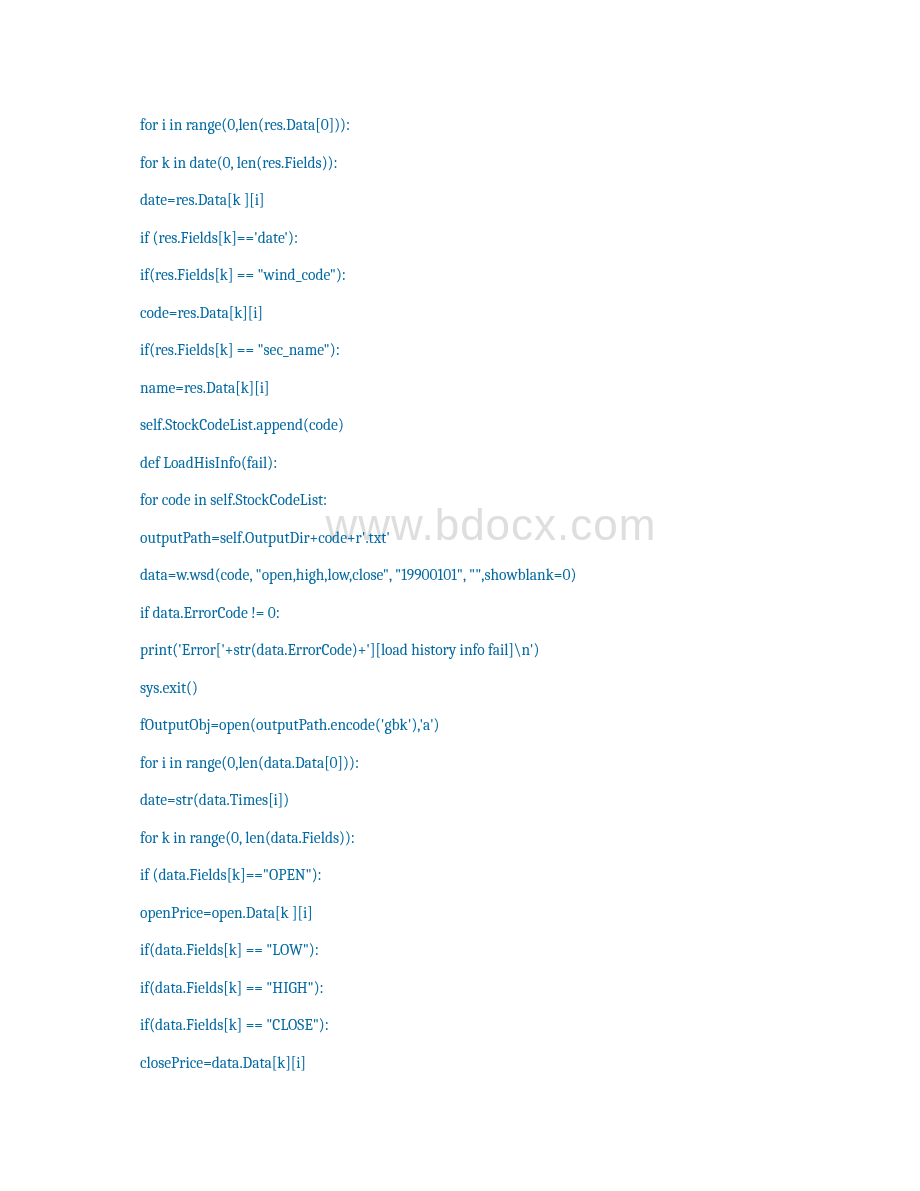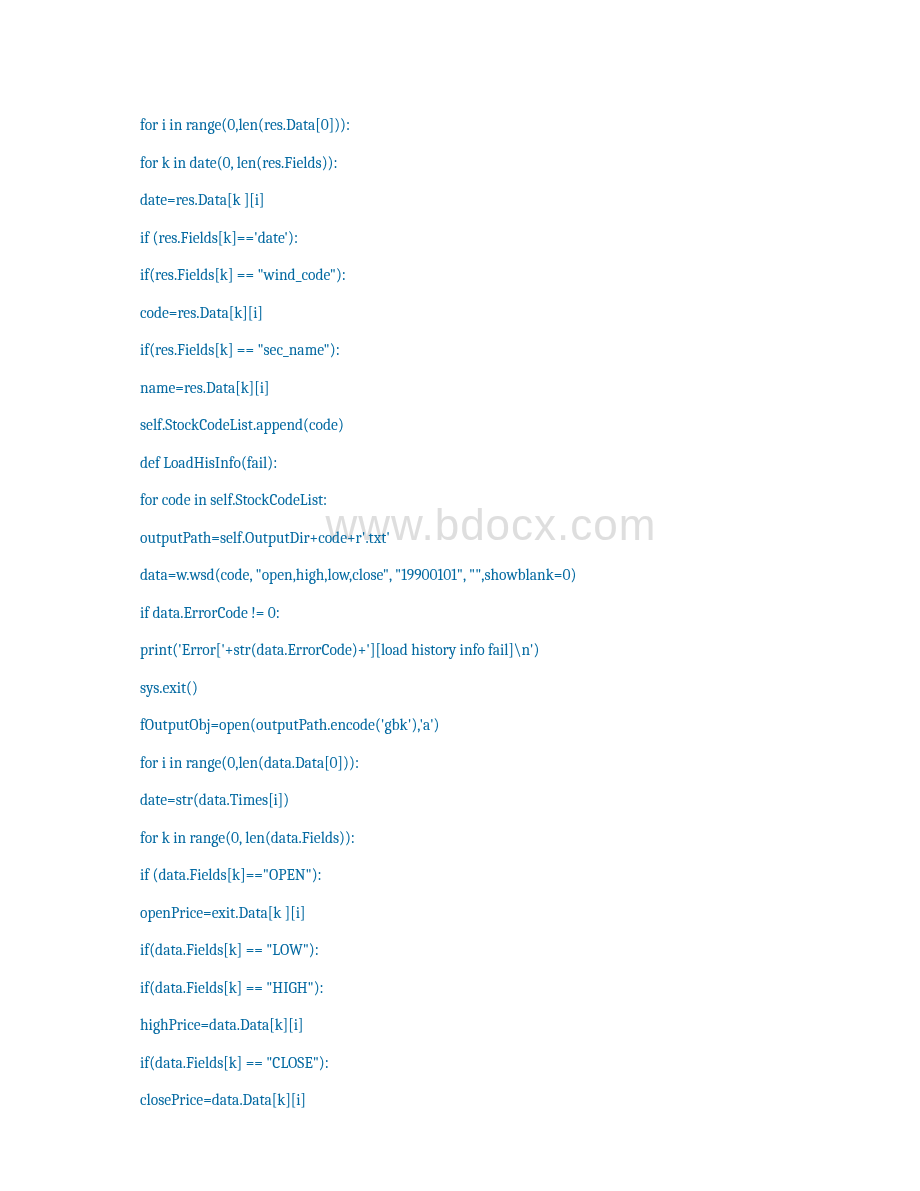--- a/index.html
+++ b/index.html
@@ -63,19 +63,18 @@
   <div class="code-line">outputPath=self.OutputDir+code+r'.txt'</div>
   <div class="code-line">data=w.wsd(code, "open,high,low,close", "19900101", "",showblank=0)</div>
   <div class="code-line">if data.ErrorCode != 0:</div>
   <div class="code-line">print('Error['+str(data.ErrorCode)+'][load history info fail]\n')</div>
   <div class="code-line">sys.exit()</div>
   <div class="code-line">fOutputObj=open(outputPath.encode('gbk'),'a')</div>
   <div class="code-line">for i in range(0,len(data.Data[0])):</div>
   <div class="code-line">date=str(data.Times[i])</div>
   <div class="code-line">for k in range(0, len(data.Fields)):</div>
   <div class="code-line">if (data.Fields[k]=="OPEN"):</div>
-  <div class="code-line">openPrice=exit.Data[k ][i]</div>
+  <div class="code-line">openPrice=open.Data[k ][i]</div>
   <div class="code-line">if(data.Fields[k] == "LOW"):</div>
   <div class="code-line">if(data.Fields[k] == "HIGH"):</div>
-  <div class="code-line">highPrice=data.Data[k][i]</div>
   <div class="code-line">if(data.Fields[k] == "CLOSE"):</div>
   <div class="code-line">closePrice=data.Data[k][i]</div>
 </div>
 
 </body></html>

